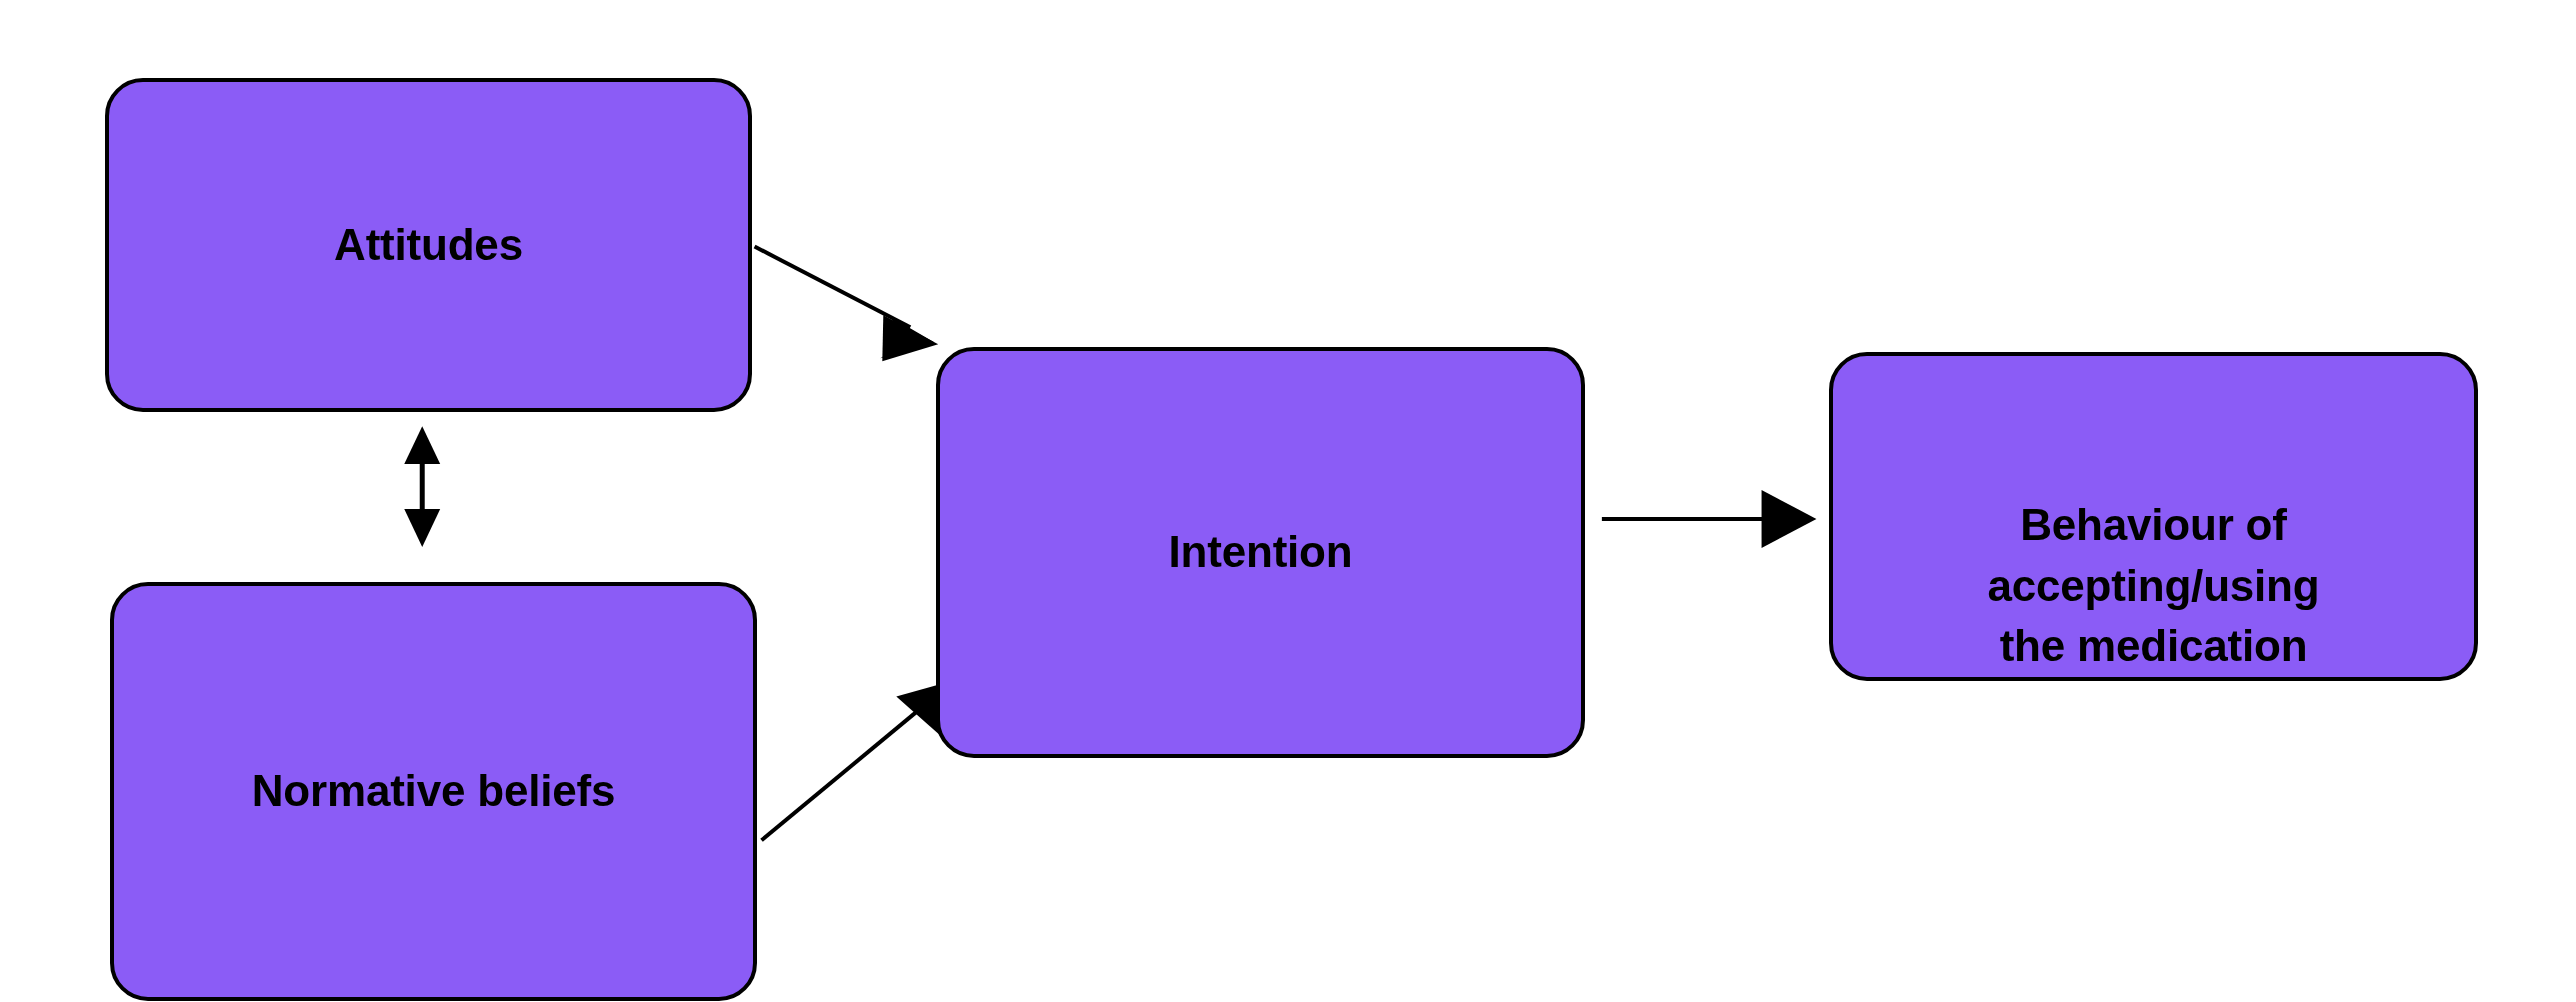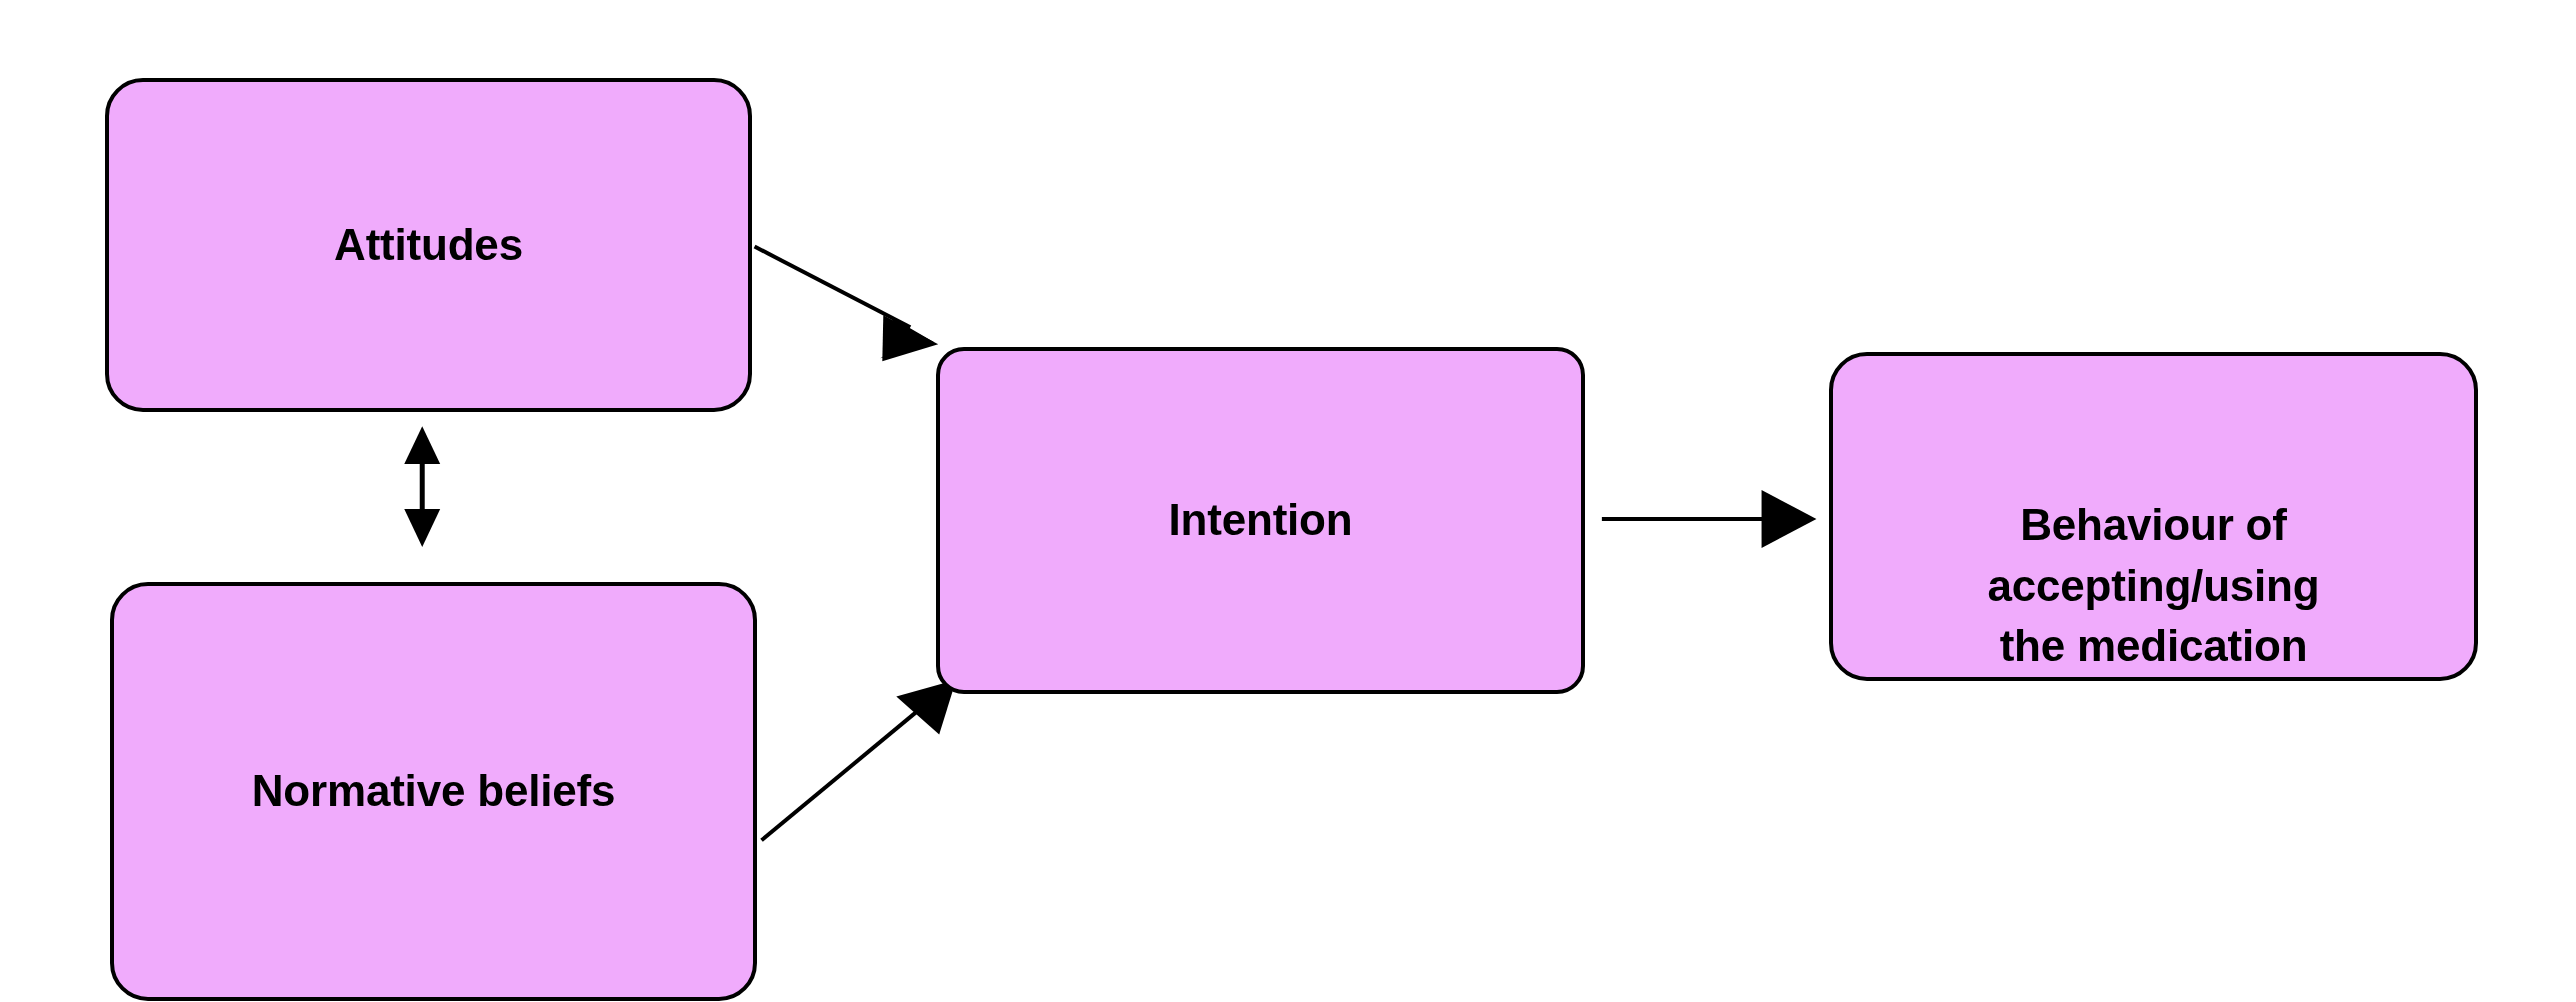--- a/index.html
+++ b/index.html
@@ -21,38 +21,38 @@
     position: absolute;
     left: 0;
     top: 0;
     width: 2576px;
     height: 1002px;
     pointer-events: none;
   }
   .node {
     position: absolute;
     box-sizing: border-box;
-    background: #f0abfc;
+    background: #8b5cf6;
     border: 4px solid #000000;
     border-radius: 38px;
     display: flex;
     align-items: center;
     justify-content: center;
     text-align: center;
   }
   .node-label {
     font-weight: bold;
     color: #000000;
     line-height: 1.38;
     letter-spacing: -0.2px;
     white-space: pre-line;
   }
   #node-attitudes   { left: 105px;  top: 78px;  width: 647px; height: 334px; }
   #node-normative   { left: 110px;  top: 582px; width: 647px; height: 419px; }
-  #node-intention   { left: 936px;  top: 347px; width: 649px; height: 347px; border-radius: 28px; }
+  #node-intention   { left: 936px;  top: 347px; width: 649px; height: 411px; }
   #node-behaviour   { left: 1829px; top: 352px; width: 649px; height: 329px; align-items: flex-end; }
 
   #node-attitudes .node-label { font-size: 44px; }
   #node-normative .node-label { font-size: 44px; }
   #node-intention .node-label { font-size: 44px; }
   #node-behaviour .node-label { font-size: 44px; }
 </style>
 </head>
 <body>
 

